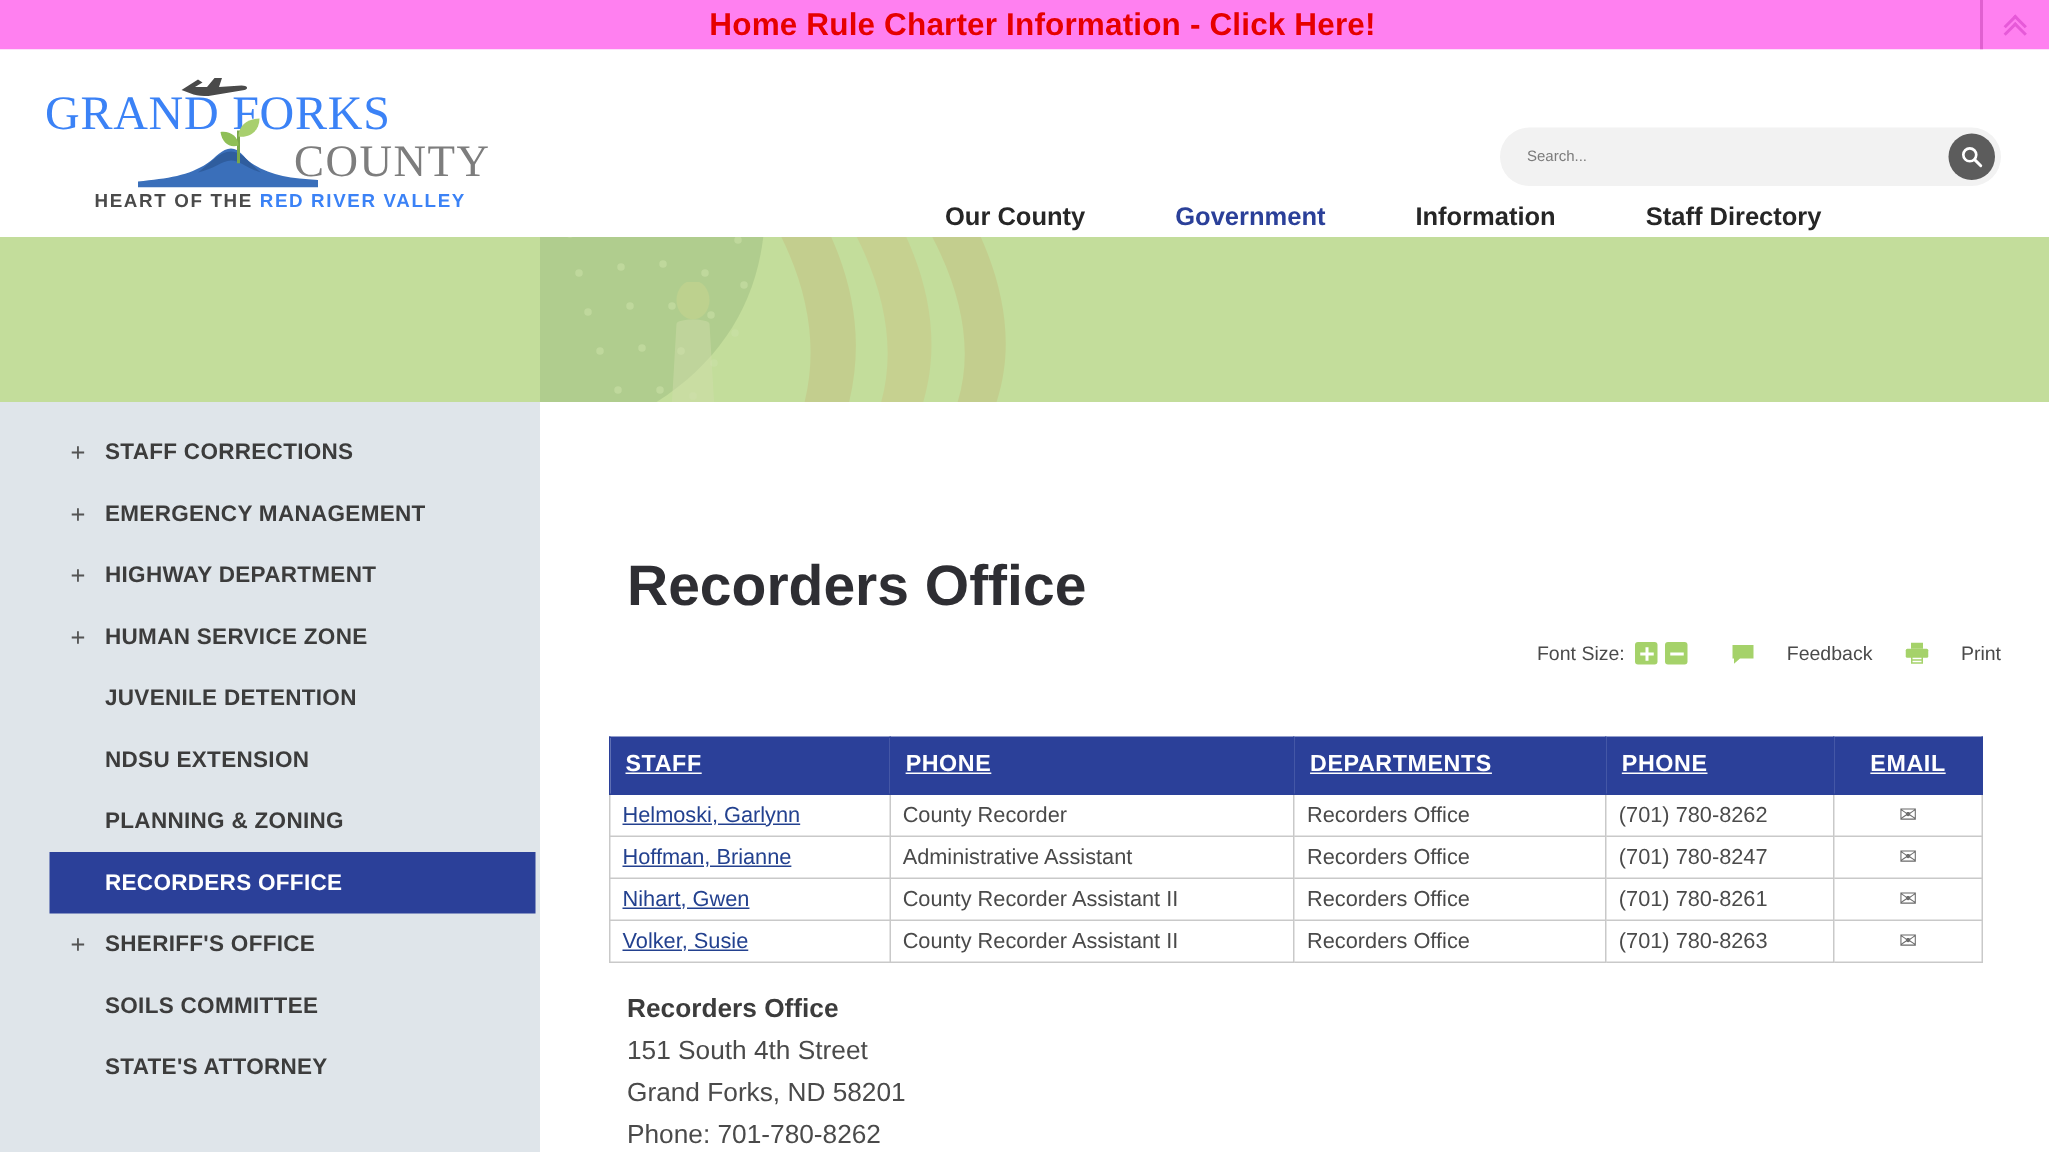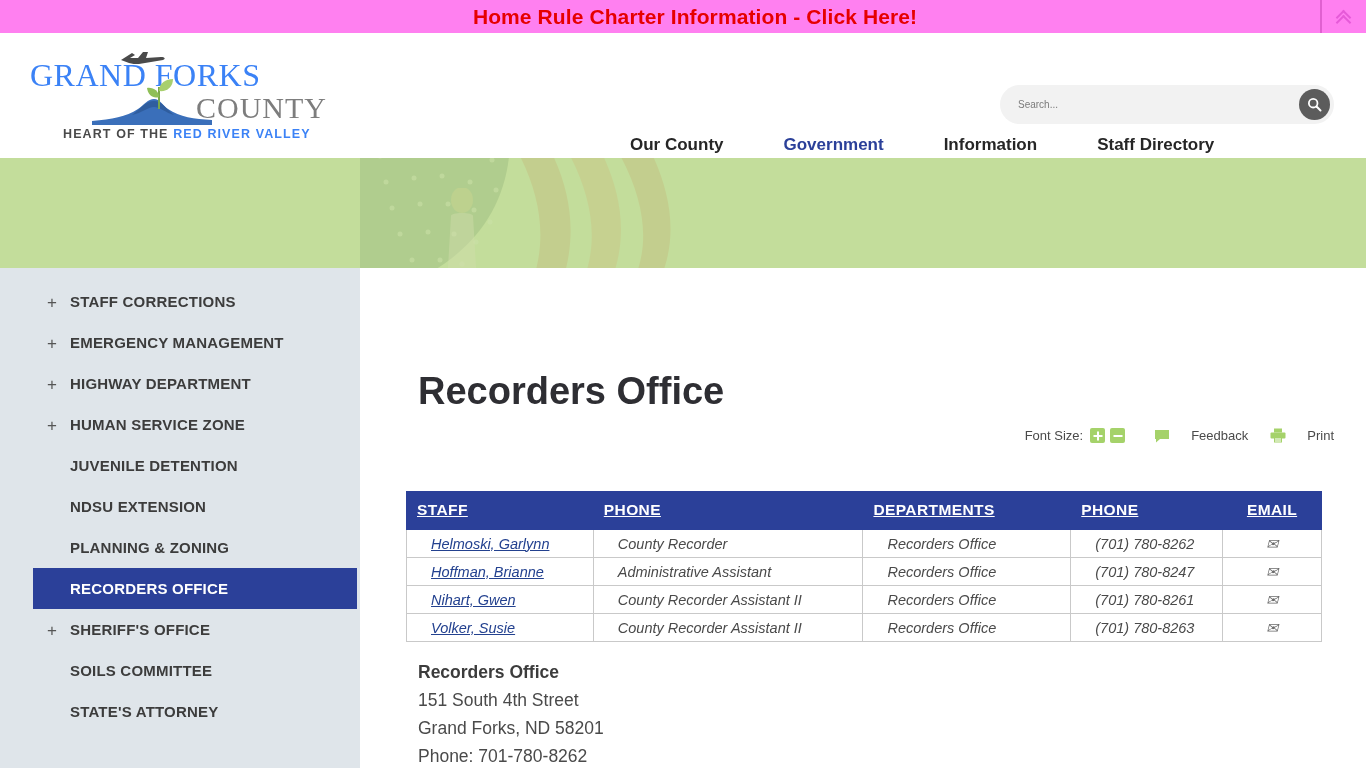--- a/index.html
+++ b/index.html
@@ -221,24 +221,23 @@
     font-weight: bold;
     letter-spacing: .4px;
     padding: 9px 10px 10px 10px;
     height: 35px;
     border: 1px solid #2b4099;
   }
   .staff-table thead th span { text-decoration: underline; }
   .staff-table thead th.c-email { text-align: center; }
   .staff-table tbody td {
     border: 1px solid #c9c9c9;
-    padding: 5px 24px;
+    padding: 5px 8px;
     height: 28px;
     color: #4a4a4a;
-    font-style: italic;
   }
   .staff-table tbody td.c-email { text-align: center; }
   .staff-link {
     color: #23418f;
     text-decoration: underline;
     cursor: pointer;
   }
   .env-icon { color: #6d6d6d; }
 
   

